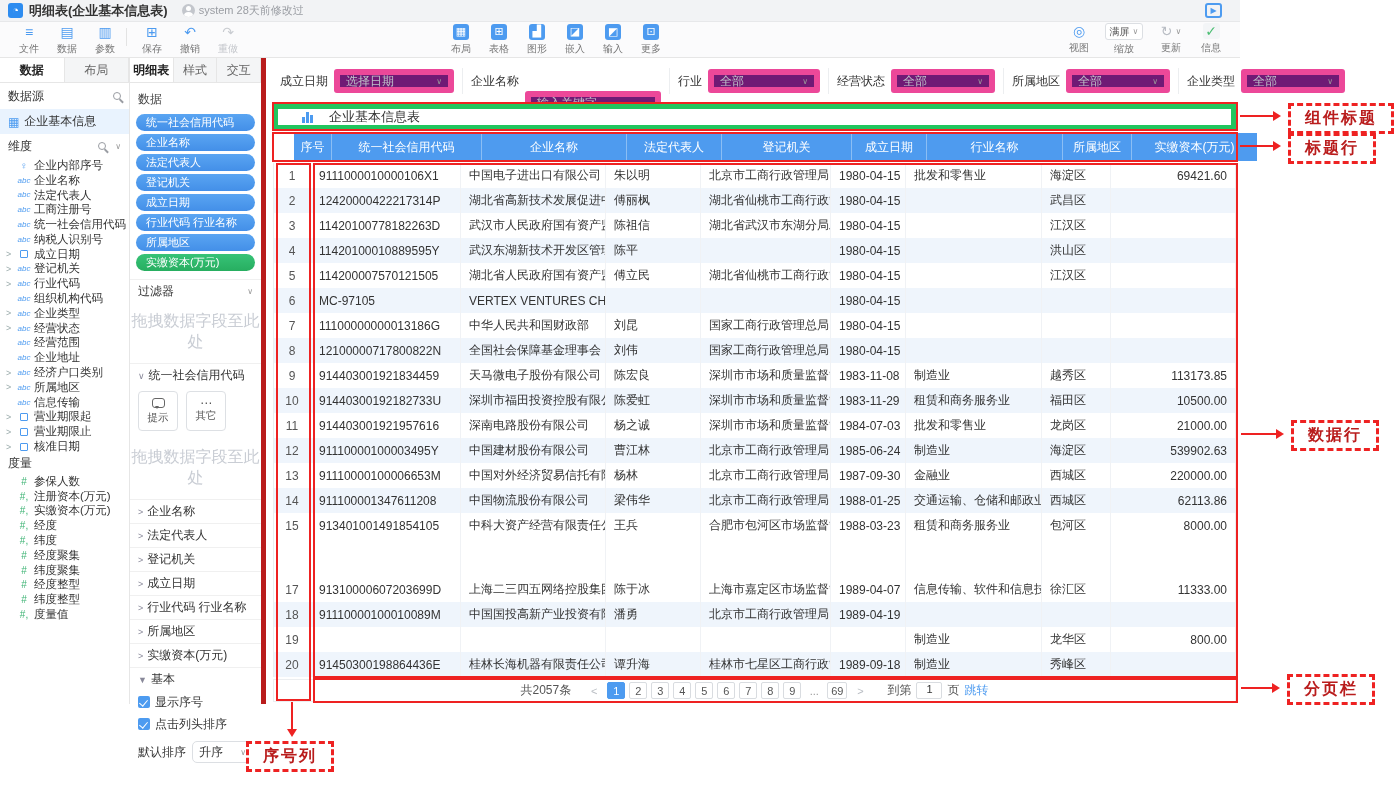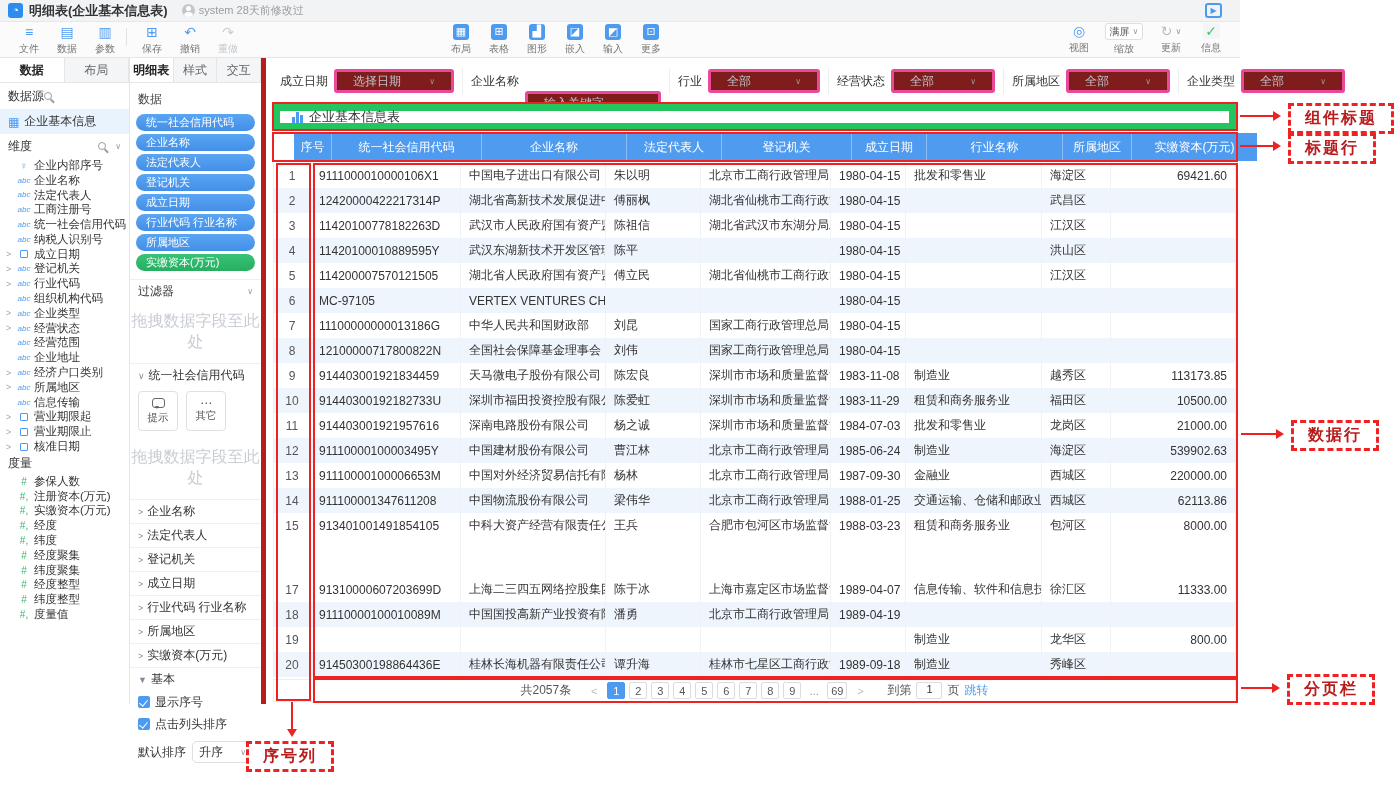--- a/index.html
+++ b/index.html
@@ -38,21 +38,21 @@
   .ic-refresh { color:#B9BdC4 !important; }
   .ic-check { color:#4CBE73 !important; background:#F3F5F7; border-radius:3px; }
 
   
   .sidebar { position:absolute; left:0; top:58px; width:130px; height:646px; background:#fff;
     border-right:1px solid #E6E6E6; }
   .side-tabs { display:flex; height:25px; border-bottom:1px solid #E6E6E6; }
   .side-tab { flex:1; text-align:center; line-height:25px; background:#F4F5F6; color:#666;
     border-right:1px solid #E6E6E6; cursor:pointer; }
   .side-tab.active { background:#fff; color:#222; font-weight:bold; border-right:1px solid #E6E6E6; }
-  .src-row { display:flex; align-items:center; justify-content:flex-start; height:26px; padding:0 8px; }
+  .src-row { display:flex; align-items:center; justify-content:space-between; height:26px; padding:0 8px; }
   .search-ic { width:8px; height:8px; border:1.5px solid #9A9DA3; border-radius:50%; position:relative; display:inline-block; }
   .search-ic::after { content:""; position:absolute; width:5px; height:1.5px; background:#9A9DA3;
     right:-4px; bottom:-2px; transform:rotate(45deg); }
   .ds-item { display:flex; align-items:center; height:25px; background:#E9F3FE; padding:0 8px; cursor:pointer; }
   .ds-item .grid-ic { color:#4D9BF0; font-size:12px; margin-right:5px; }
   .sec-row { display:flex; align-items:center; height:24px; padding:0 8px; color:#333; }
   .sec-row .right { margin-left:auto; display:flex; align-items:center; gap:6px; }
   .side-list { }
   .side-item { display:flex; align-items:center; height:14.8px; padding-left:6px; cursor:pointer; white-space:nowrap; }
   .side-item .exp { width:8px; font-size:9px; color:#9aa; }
@@ -92,24 +92,24 @@
     border:solid #fff; border-width:0 1.5px 1.5px 0; transform:rotate(40deg); }
   .sort-row { display:flex; align-items:center; gap:6px; padding:6px 8px; }
   .select-sm { flex:1; height:22px; border:1px solid #DCDFE3; border-radius:5px; display:flex;
     align-items:center; justify-content:space-between; padding:0 6px; color:#333; background:#fff; }
 
   
   .filterbar { position:absolute; left:272px; top:62px; width:966px; height:38px; display:flex; align-items:center; }
   .f-group { display:flex; align-items:center; padding:0 8px; height:26px; border-right:1px solid #ECEEF0; }
   .f-group:last-child { border-right:none; }
   .f-label { color:#333; margin-right:6px; white-space:nowrap; }
-  .f-box { height:24px; border:3px solid #ec4899; border-radius:3px; background:#7f1d1d; display:flex;
-    align-items:center; justify-content:space-between; padding:0 16px; color:#BFC3C9; }
+  .f-box { height:24px; border:6px solid #ec4899; border-radius:3px; background:#701a75; display:flex;
+    align-items:center; justify-content:space-between; padding:0 6px; color:#BFC3C9; }
   .comp-title { position:absolute; left:273px; top:104px; width:963px; height:26px; background:#fff;
-    border:7px solid #22c55e; display:flex; align-items:center; padding-left:12px; gap:6px; }
+    border:5px solid #22c55e; display:flex; align-items:center; padding-left:24px; gap:16px; }
   .bars-ic { width:11px; height:11px; background:
       linear-gradient(to top,#4D9BF0 0 55%,transparent 55%) 0 100%/3px 100% no-repeat,
       linear-gradient(to top,#4D9BF0 0 100%,transparent 0) 4px 100%/3px 100% no-repeat,
       linear-gradient(to top,#4D9BF0 0 75%,transparent 75%) 8px 100%/3px 100% no-repeat; }
   .comp-title .ct-text { font-size:13px; color:#333; }
 
   .thead { position:absolute; left:273px; top:133px; width:963px; height:28px; background:#4E9BEF;
     display:grid; grid-template-columns:38px 150px 145px 95px 130px 75px 136px 69px 1fr;margin-left:21px; }
   .th { color:#fff; font-size:12px; display:flex; align-items:center; justify-content:center;
     border-right:1px solid rgba(255,255,255,0.35); white-space:nowrap; overflow:hidden; cursor:pointer; }

